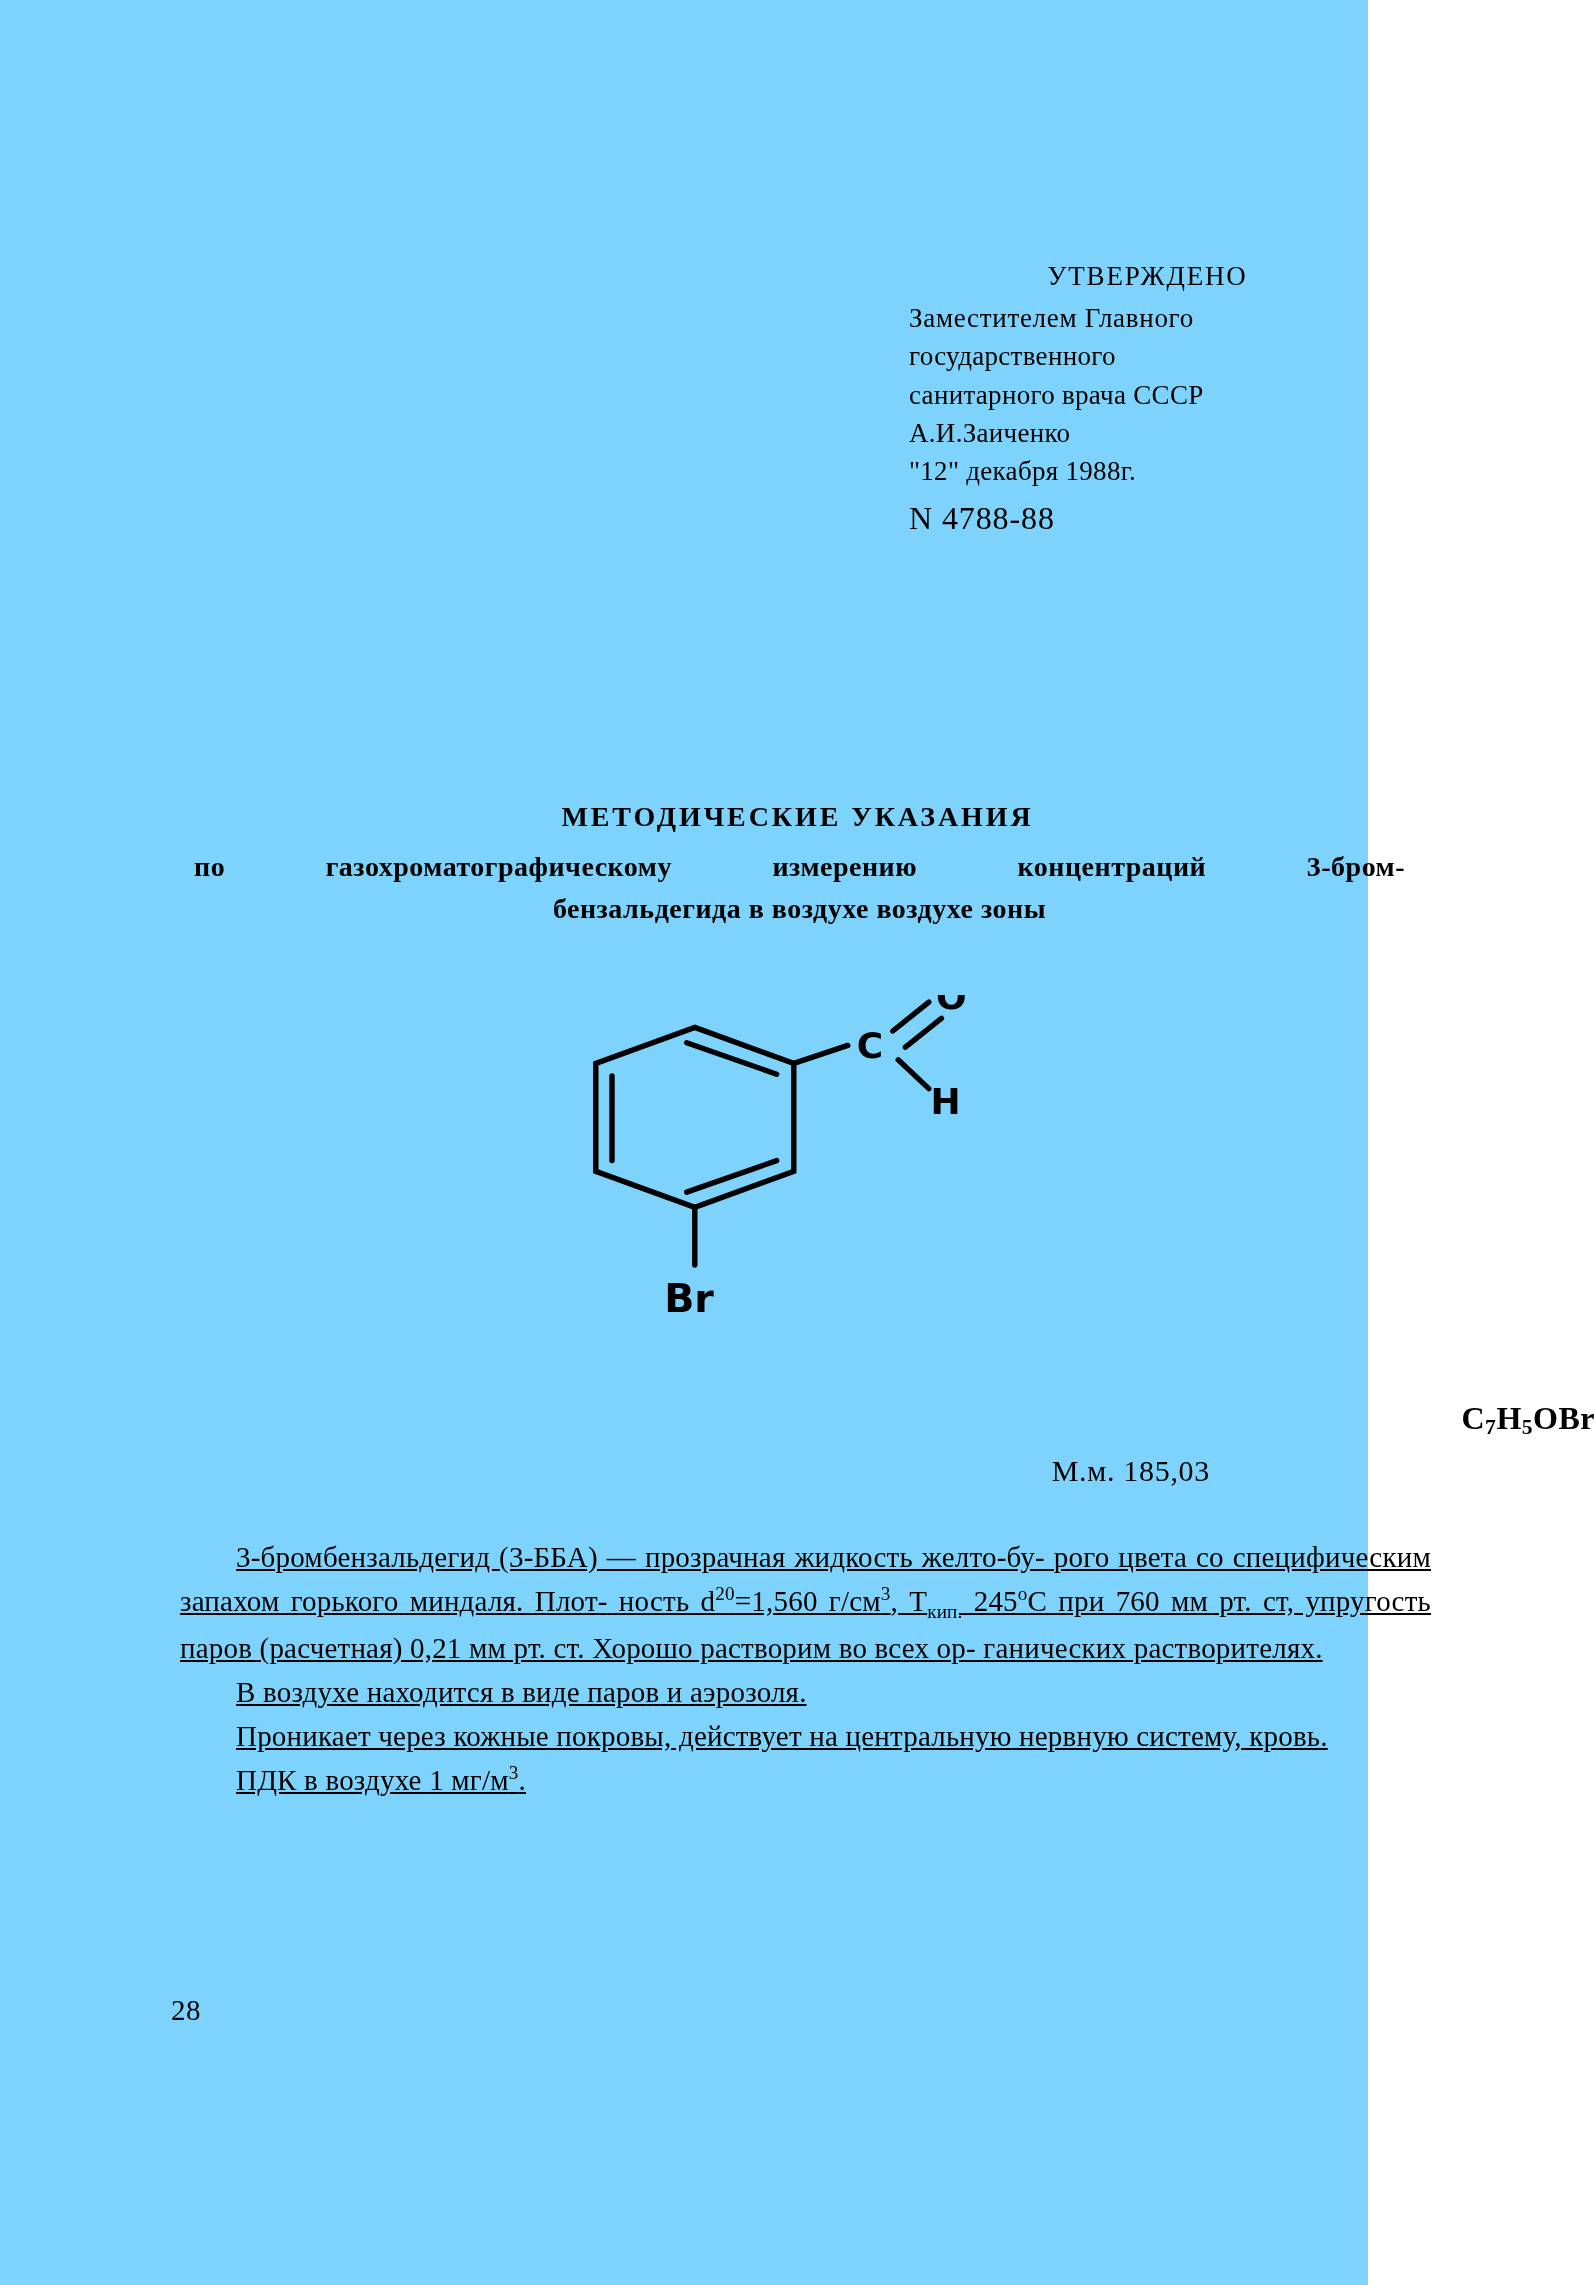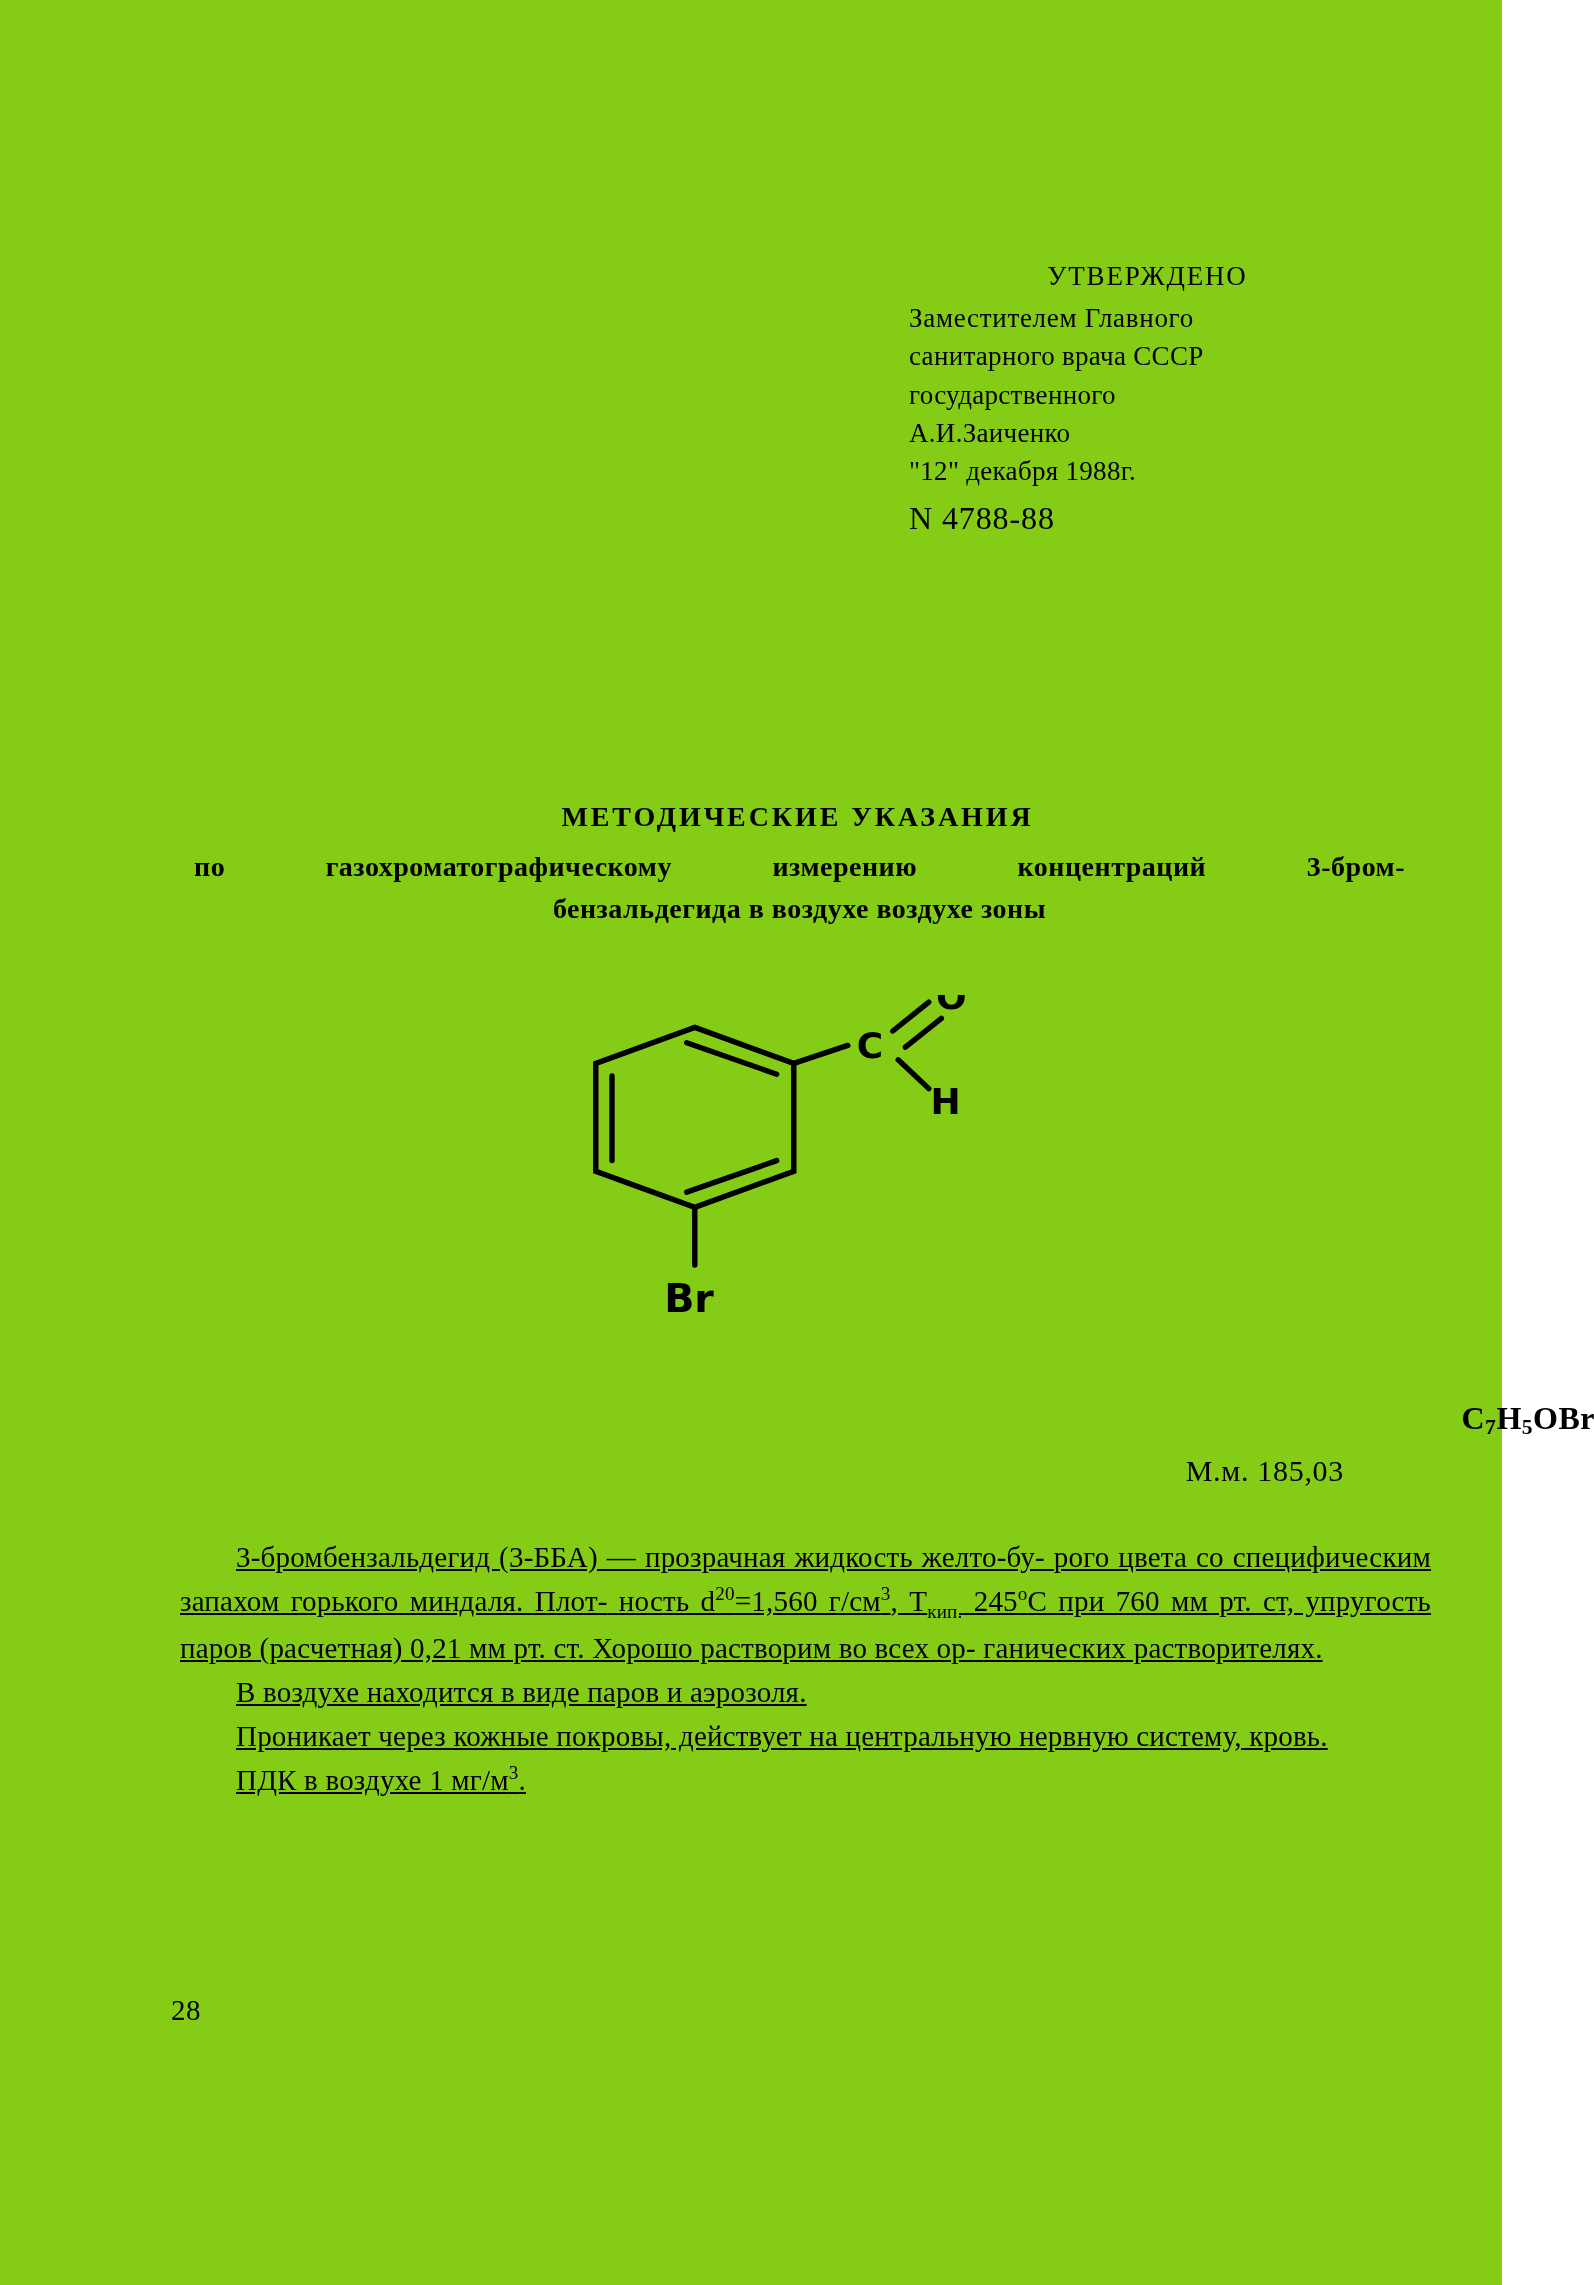--- a/index.html
+++ b/index.html
@@ -11,23 +11,23 @@
     width: 1595px;
     height: 2285px;
     position: relative;
     font-family: "Liberation Serif", serif;
     color: #000000;
     overflow: hidden;
   }
   .page {
     position: absolute;
     top: 0; left: 0;
-    width: 1502px;
+    width: 1368px;
     height: 2285px;
-    background: #84cc16;
+    background: #7dd3fc;
   }
 
   
   .approval {
     position: absolute;
     left: 909px;
     top: 257px;
     width: 558px;
     font-size: 27px;
     line-height: 1.42;
@@ -147,22 +147,22 @@
   }
 </style>
 </head>
 <body>
 
 <div class="page">
 
   <div class="approval">
     <div class="ttl">УТВЕРЖДЕНО</div>
     <div class="ln spaced">Заместителем  Главного</div>
+    <div class="ln">государственного</div>
     <div class="ln">санитарного врача СССР</div>
-    <div class="ln">государственного</div>
     <div class="ln">А.И.Заиченко</div>
     <div class="ln">"12" декабря 1988г.</div>
     <div class="ln num">N  4788-88</div>
   </div>
 
   <div class="doc-title">МЕТОДИЧЕСКИЕ  УКАЗАНИЯ</div>
   <div class="subtitle">
     <span class="l1">по  газохроматографическому  измерению  концентраций  3-бром-</span>
     <span class="l2">бензальдегида  в  воздухе  воздухе  зоны</span>
   </div>

